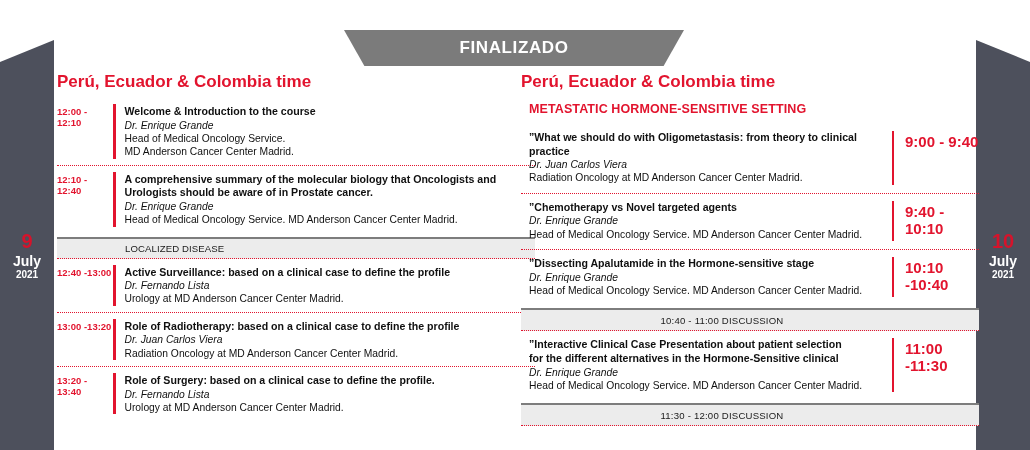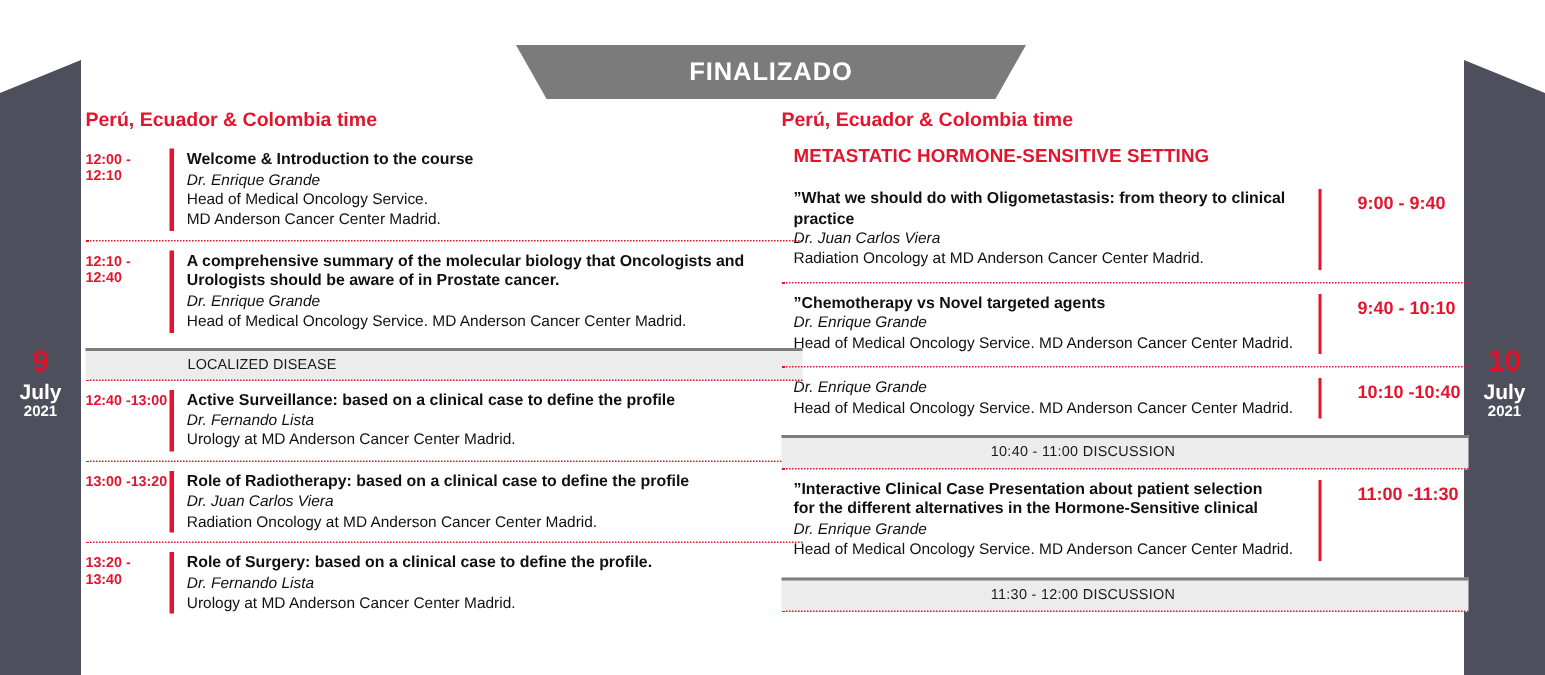--- a/index.html
+++ b/index.html
@@ -88,21 +88,21 @@
   
   .col {
     position: absolute;
     top: 72px;
   }
   .col-left  { left: 57px;  width: 478px; }
   .col-right { left: 521px; width: 458px; }
 
   .tz-head {
     color: #e2142e;
-    font-size: 13px;
+    font-size: 17px;
     font-weight: bold;
     margin: 0 0 6px 0;
   }
   .col-left .tz-head { padding-left: 0px; }
 
   .section-title-red {
     color: #e2142e;
     font-size: 12.5px;
     font-weight: bold;
     margin: 10px 0 8px 8px;
@@ -190,24 +190,24 @@
   .rredbar {
     width: 2.5px;
     flex: 0 0 2.5px;
     background: #e2142e;
     align-self: stretch;
   }
   .rgutter-time {
     width: 74px;
     flex: 0 0 74px;
     color: #e2142e;
-    font-size: 12px;
+    font-size: 15px;
     font-weight: bold;
     padding-top: 2px;
-    padding-left: 24px;
+    padding-left: 11px;
     text-align: left;
   }
 
   
   .dband {
     position: relative;
     background: #ececec;
     border-top: 2px solid #7d7d7d;
     border-bottom: 1px dotted #e2142e;
     height: 20px;
@@ -329,20 +329,21 @@
       <div class="entry-title">”Chemotherapy vs Novel targeted agents</div>
       <div class="entry-speaker">Dr. Enrique Grande</div>
       <div class="entry-affil">Head of Medical Oncology Service. MD Anderson Cancer Center Madrid.</div>
     </div>
     <div class="rredbar"></div>
     <div class="rgutter-time">9:40 - 10:10</div>
   </div>
 
   <div class="rrow dotted-top">
     <div class="rentry">
+      <div class="entry-title">”Dissecting Apalutamide in the Hormone-sensitive stage</div>
       <div class="entry-speaker">Dr. Enrique Grande</div>
       <div class="entry-affil">Head of Medical Oncology Service. MD Anderson Cancer Center Madrid.</div>
     </div>
     <div class="rredbar"></div>
     <div class="rgutter-time">10:10 -10:40</div>
   </div>
 
   <div class="dband">
     <span class="dband-label">10:40  - 11:00  DISCUSSION</span>
   </div>

